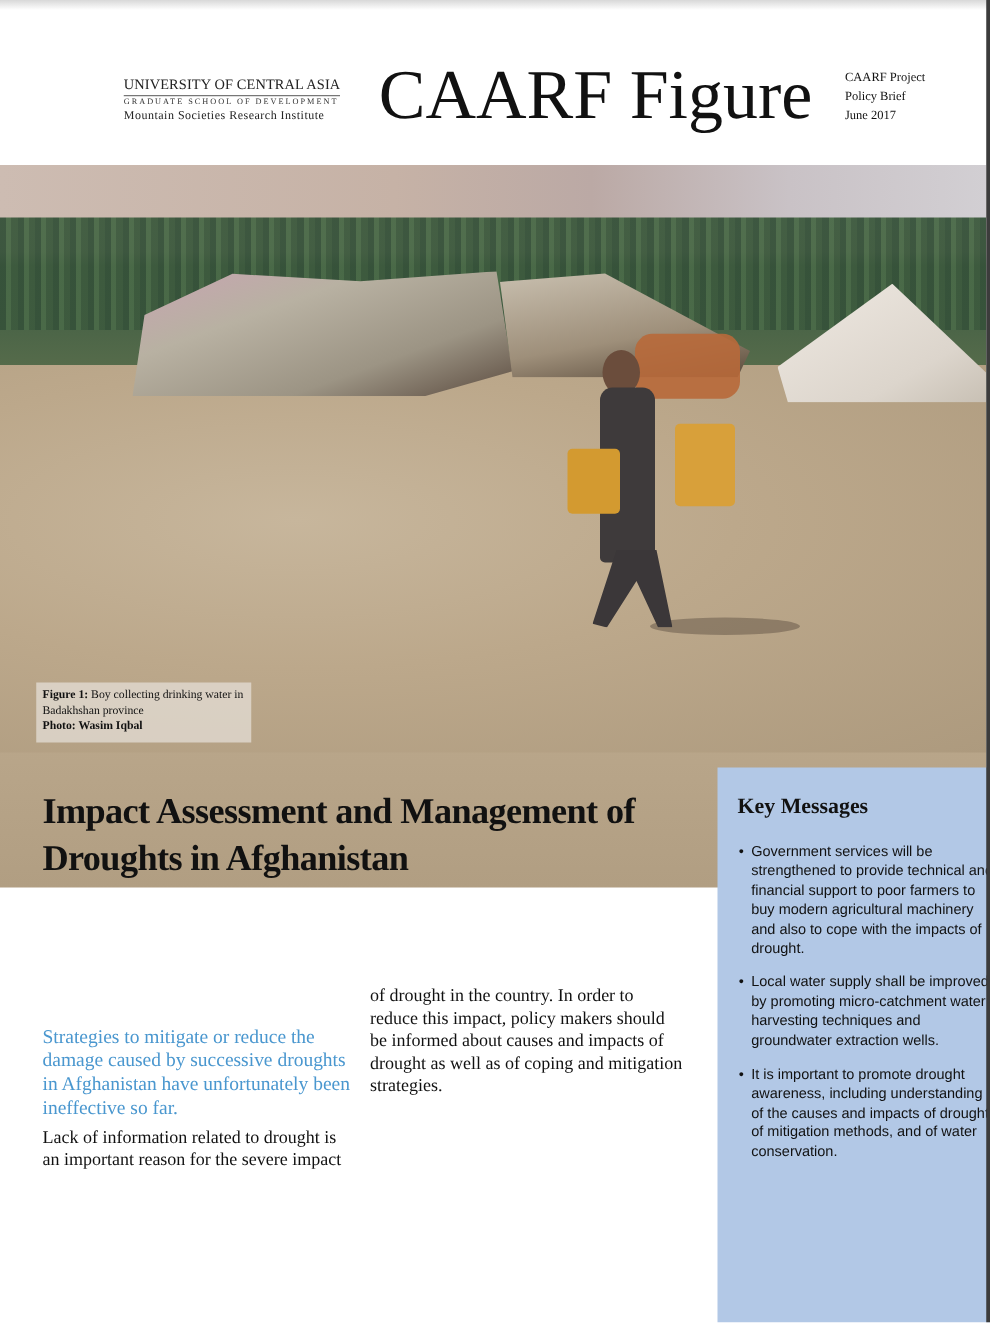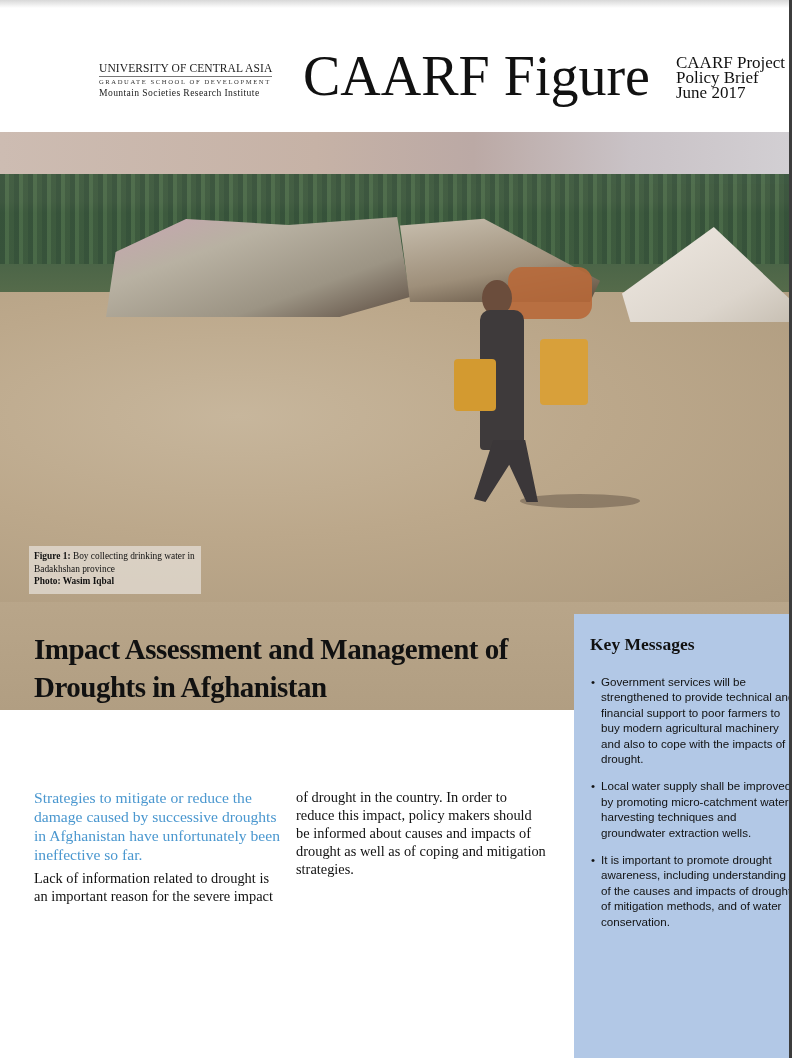--- a/index.html
+++ b/index.html
@@ -12,21 +12,21 @@
 
   
   .header { position: absolute; left: 0; top: 0; width: 789px; height: 142px; }
   .logo { position: absolute; left: 33px; top: 47px; width: 60px; height: 60px; }
   .logo-text { position: absolute; left: 99px; top: 62px; }
   .logo-uni { font-size: 11.5px; letter-spacing: 0.1px; line-height: 13px; color: #222;
     border-bottom: 1px solid #777; padding-bottom: 1px; text-align: right; }
   .logo-grad { font-size: 6.6px; letter-spacing: 1.6px; line-height: 10px; color: #333; }
   .logo-msri { font-size: 9.6px; letter-spacing: 0.4px; line-height: 11px; color: #222; }
   .brand-title { position: absolute; left: 303px; top: 44px; font-size: 56px; line-height: 64px; color: #111; }
-  .meta { position: absolute; left: 676px; top: 55px; font-size: 17px; line-height: 15px; color: #111; }
+  .meta { position: absolute; left: 676px; top: 55px; font-size: 10px; line-height: 15px; color: #111; }
 
   
   .photo { position: absolute; left: 0; top: 132px; width: 789px; height: 578px; overflow: hidden;
     background: linear-gradient(#cfc4bf 0%, #c9b9b0 9%, #c0b0a4 12%, #3e5a3c 14%, #4a6447 22%, #5a6e4c 30%, #b5a48a 38%, #c4b296 55%, #bba88c 75%, #b19e82 100%); }
   .photo .sky { position: absolute; left: 0; top: 0; width: 789px; height: 52px;
     background: linear-gradient(90deg, #cdbcb2 0%, #c6b2a6 40%, #bba9a5 60%, #c9c2c6 80%, #d2cfd3 100%); }
   .photo .trees { position: absolute; left: 0; top: 42px; width: 789px; height: 90px;
     background: repeating-linear-gradient(90deg, #36523a 0 5px, #4a6a48 5px 9px, #3d5a3e 9px 14px); opacity: 0.95; }
   .photo .ground { position: absolute; left: 0; top: 160px; width: 789px; height: 310px;
     background: radial-gradient(ellipse at 30% 40%, #c7b69c 0%, #bca88b 45%, #ad9a7e 100%); }
@@ -50,21 +50,21 @@
   .caption { position: absolute; left: 29px; top: 414px; width: 172px; height: 48px;
     background: rgba(230,225,218,0.72); padding: 4px 5px; font-size: 9.4px; line-height: 12.5px; color: #111; }
   .caption b { font-weight: bold; }
 
   
   .main-title { position: absolute; left: 34px; top: 630px; width: 500px; font-size: 29px; line-height: 38px;
     color: #111; letter-spacing: -0.5px; }
   .columns { position: absolute; left: 34px; top: 788px; width: 510px; }
   .col-left { position: absolute; left: 0; top: 0; width: 250px; }
   .col-right { position: absolute; left: 262px; top: 0; width: 250px; }
-  .lede { font-size: 15.6px; line-height: 19px; color: #4a97cf; }
+  .lede { font-size: 15.6px; line-height: 19px; color: #4a97cf; margin-top: 32px; }
   .body-text { font-size: 14.4px; line-height: 18px; color: #111; }
   .col-left .body-text { margin-top: 5px; }
 
   
   .sidebar { position: absolute; left: 558px; top: 614px; width: 231px; height: 444px; background: #b2c8e6; margin-left: 16px; }
   .sidebar h2 { position: absolute; left: 16px; top: 20px; font-size: 17.5px; font-weight: bold; color: #111; }
   .km-list { position: absolute; left: 17px; top: 60px; width: 205px; list-style: none;
     font-family: "Liberation Sans", sans-serif; font-size: 11.6px; line-height: 15.4px; color: #111; }
   .km-list li { position: relative; padding-left: 10px; margin-bottom: 12px; }
   .km-list li .bullet { position: absolute; left: 0; top: 0; }

